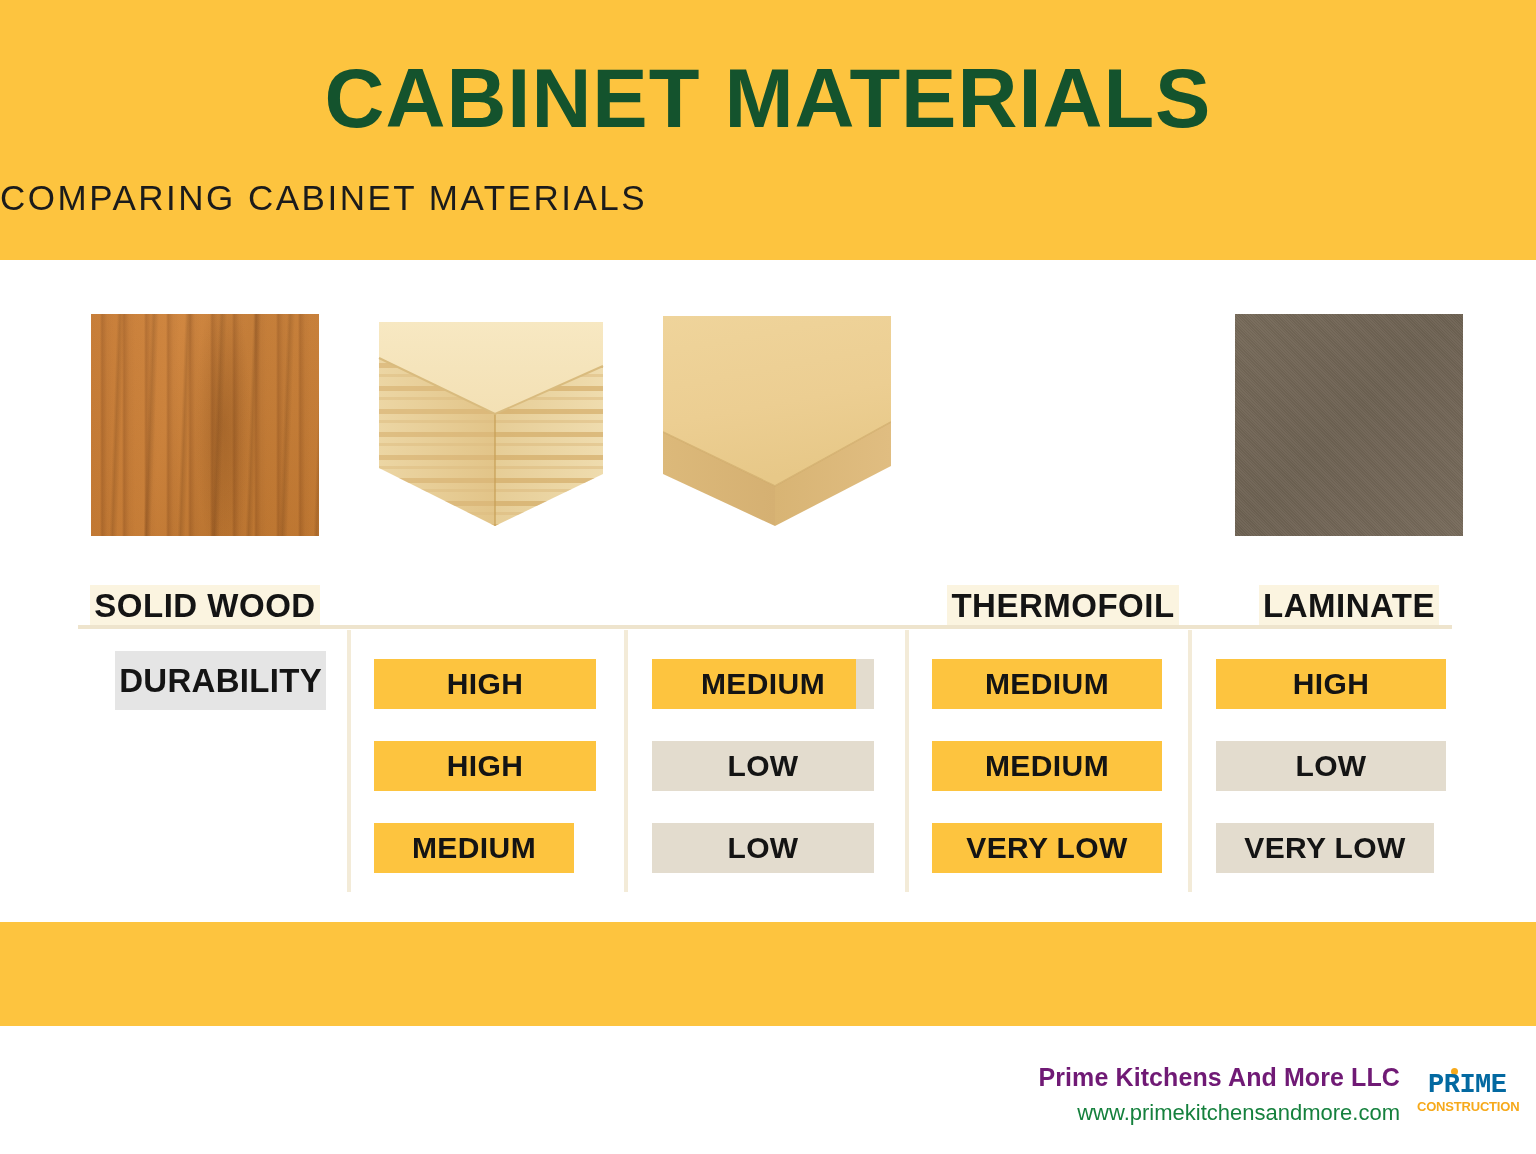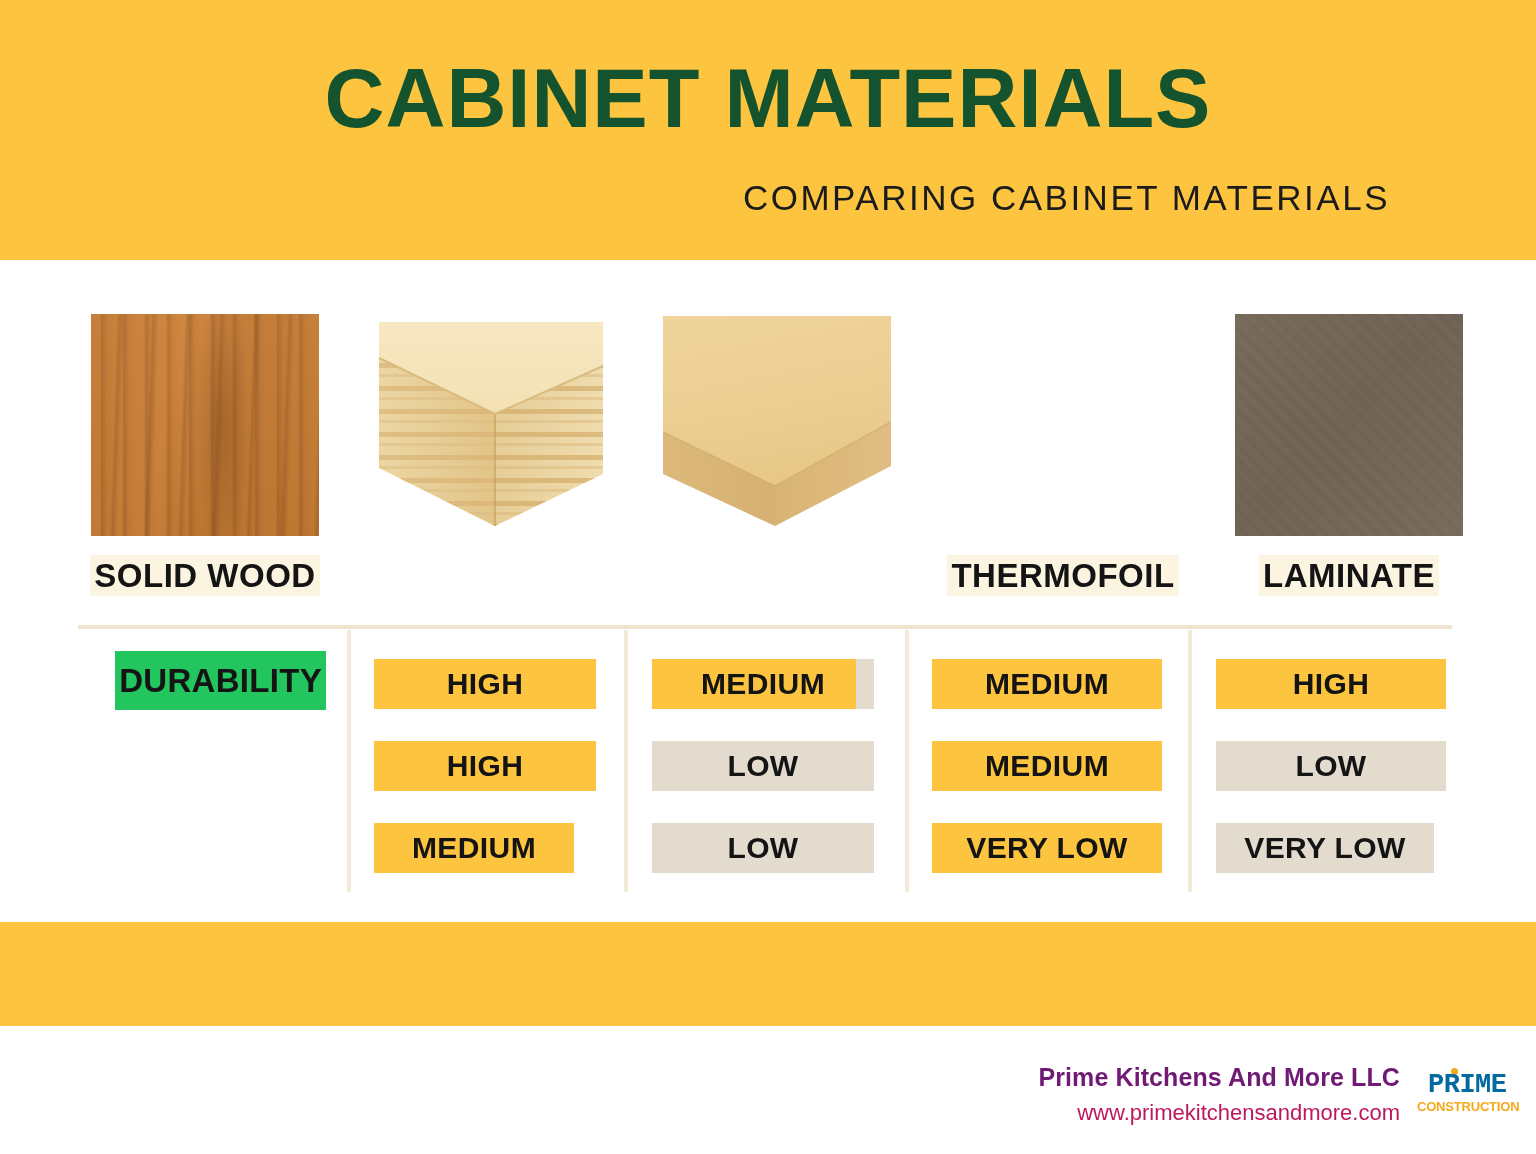--- a/index.html
+++ b/index.html
@@ -36,21 +36,21 @@
     font-weight: bold;
     letter-spacing: 1px;
     color: #14532d;
     font-family: "Liberation Sans", sans-serif;
     line-height: 1.05;
   }
   .subtitle {
     position: absolute;
     left: 0; top: 178px;
     width: 1390px;
-    text-align: right;
+    text-align: left;
     font-size: 35px;
     font-weight: normal;
     letter-spacing: 2.5px;
     color: #1b1b1b;
   }
 
   
   .swatch-row {
     position: absolute;
     left: 0; top: 300px;
@@ -104,21 +104,21 @@
         rgba(0,0,0,0.035) 1px, rgba(0,0,0,0.035) 2px),
       linear-gradient(135deg, #766a59 0%, #6e6253 48%, #776b5b 100%);
   }
 
   
   .sw-plywood svg, .sw-mdf svg { display: block; }
 
   
   .name-row {
     position: absolute;
-    left: 0; top: 554px;
+    left: 0; top: 584px;
     width: 1536px;
     height: 52px;
     padding-left: 48px;
   }
   .mat-name {
     position: absolute;
     top: 0;
     width: 286px;
     text-align: center;
     font-size: 33px;
@@ -153,21 +153,21 @@
     position: absolute;
     width: 290px;
     left: 36px;
     text-align: right;
     font-size: 33px;
     font-weight: bold;
     color: #141414;
     letter-spacing: 0.3px;
   }
   .row-label span {
-    background: #22c55e;
+    background: #e5e5e5;
     padding: 11px 4px;
     margin-left: 25px;
   }
 
   .bar-track {
     position: absolute;
     height: 50px;
     background: #e3dcce;
     overflow: hidden;
   }
@@ -208,21 +208,21 @@
     color: #701a75;
     letter-spacing: 0.1px;
     text-align: right;
   }
   .brand-url {
     position: absolute;
     right: 136px;
     top: 1100px;
     font-size: 22px;
     font-weight: normal;
-    color: #be185d;
+    color: #15803d;
     text-align: right;
   }
   .logo {
     position: absolute;
     right: 16px;
     top: 1068px;
     width: 108px;
     height: 52px;
   }
   .logo-prime {

